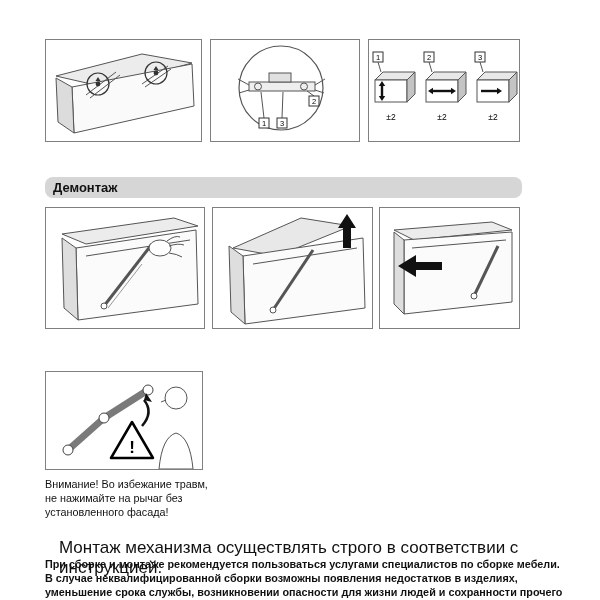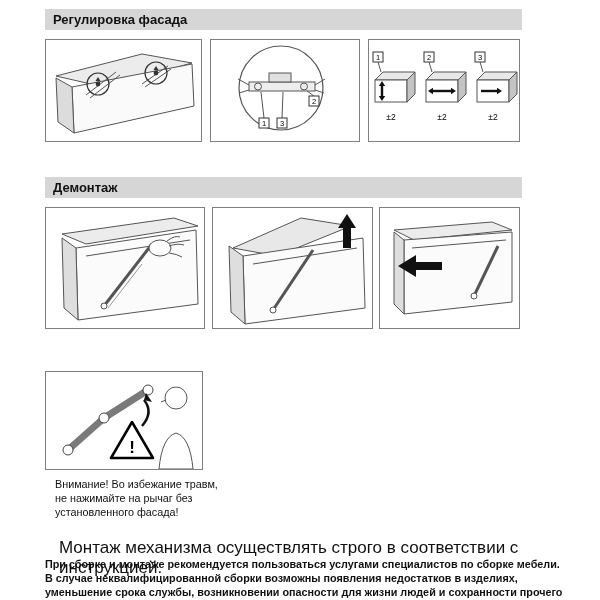--- a/index.html
+++ b/index.html
@@ -20,23 +20,20 @@
   .caption { position: absolute; font-size: 10.8px; line-height: 1.3; }
   .note { position: absolute; font-size: 17px; padding-left: 14px; }
   .para { position: absolute; font-size: 10.8px; line-height: 1.3; font-weight: bold; }
   text { font-family: "Liberation Sans", sans-serif; }
 </style>
 </head>
 <body>
 
 <div class="page">
 
-  <div class="header-bar" style="top:9px;">
-    <span>Регулировка фасада</span>
-  </div>
 
   <div class="panel" style="left:45px; top:39px; width:157px; height:103px;">
     <svg viewBox="0 0 155 101">
       <g stroke="#555" stroke-width="1" fill="none">
         <polygon points="10,36 96,14 146,23 58,47" fill="#ececec"></polygon>
         <polygon points="26,47 146,24 148,66 28,93" fill="#fafafa"></polygon>
         <polygon points="10,38 26,47 28,93 12,82" fill="#dcdcdc"></polygon>
         <line x1="40" y1="55" x2="70" y2="32"></line>
         <line x1="44" y1="58" x2="74" y2="35"></line>
         <line x1="96" y1="44" x2="122" y2="26"></line>
@@ -122,21 +119,21 @@
         <polygon points="140,40 148,32 148,54 140,62" fill="#c4c4c4" stroke="#555"></polygon>
         <g fill="#111">
           <rect x="112" y="49.8" width="16" height="2.4"></rect>
           <polygon points="133,51 128,47.8 128,54.2"></polygon>
         </g>
         <text x="124" y="80" font-size="8.5" text-anchor="middle" fill="#000">±2</text>
       </g>
     </svg>
   </div>
 
-  <div class="header-bar" style="top:177px;">
+  <div class="header-bar" style="top:177px;border-radius:8px;">
     <span>Демонтаж</span>
   </div>
 
   <div class="panel" style="left:45px; top:207px; width:160px; height:122px;">
     <svg viewBox="0 0 158 120">
       <g stroke="#555" stroke-width="1" fill="none">
         <polygon points="16,26 128,10 152,18 40,36" fill="#ececec"></polygon>
         <polygon points="30,40 150,22 152,96 32,112" fill="#fbfbfb"></polygon>
         <polygon points="16,30 30,40 32,112 18,100" fill="#dedede"></polygon>
         <polyline points="40,48 144,32"></polyline>
@@ -203,19 +200,19 @@
         <path d="M113,97 q3,-32 17,-36 q14,4 17,36 z"></path>
         <line x1="120" y1="28" x2="115" y2="30"></line>
       </g>
       <g>
         <polygon points="86,50 107,86 65,86" fill="#ffffff" stroke="#000" stroke-width="2.5" stroke-linejoin="round"></polygon>
         <text x="86" y="81" font-size="17" font-weight="bold" text-anchor="middle" fill="#000">!</text>
       </g>
     </svg>
   </div>
 
-  <div class="caption" style="left:55px; top:477px; width:172px;">Внимание! Во избежание травм, не нажимайте на рычаг без установленного фасада!</div>
+  <div class="caption" style="left:45px; top:477px; width:172px;">Внимание! Во избежание травм, не нажимайте на рычаг без установленного фасада!</div>
 
   <div class="note" style="left:45px; top:538px; width:520px;">Монтаж механизма осуществлять строго в соответствии с инструкцией.</div>
 
   <div class="para" style="left:45px; top:557px; width:518px;">При сборке и монтаже рекомендуется пользоваться услугами специалистов по сборке мебели. В случае неквалифицированной сборки возможны появления недостатков в изделиях, уменьшение срока службы, возникновении опасности для жизни людей и сохранности прочего имущества.</div>
 
 </div>
 
 </body></html>

